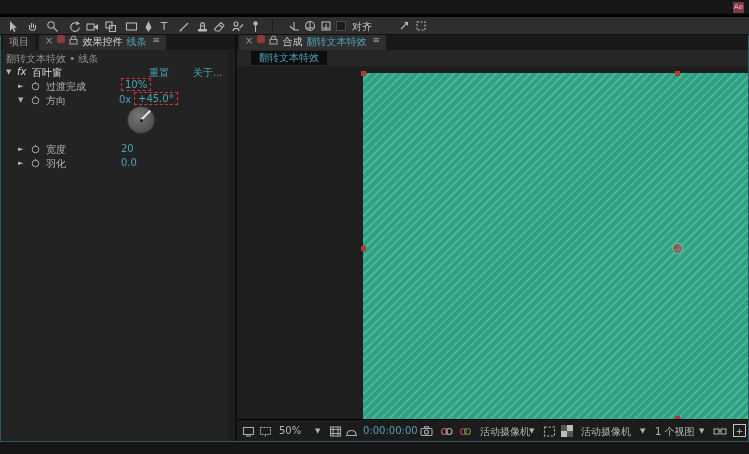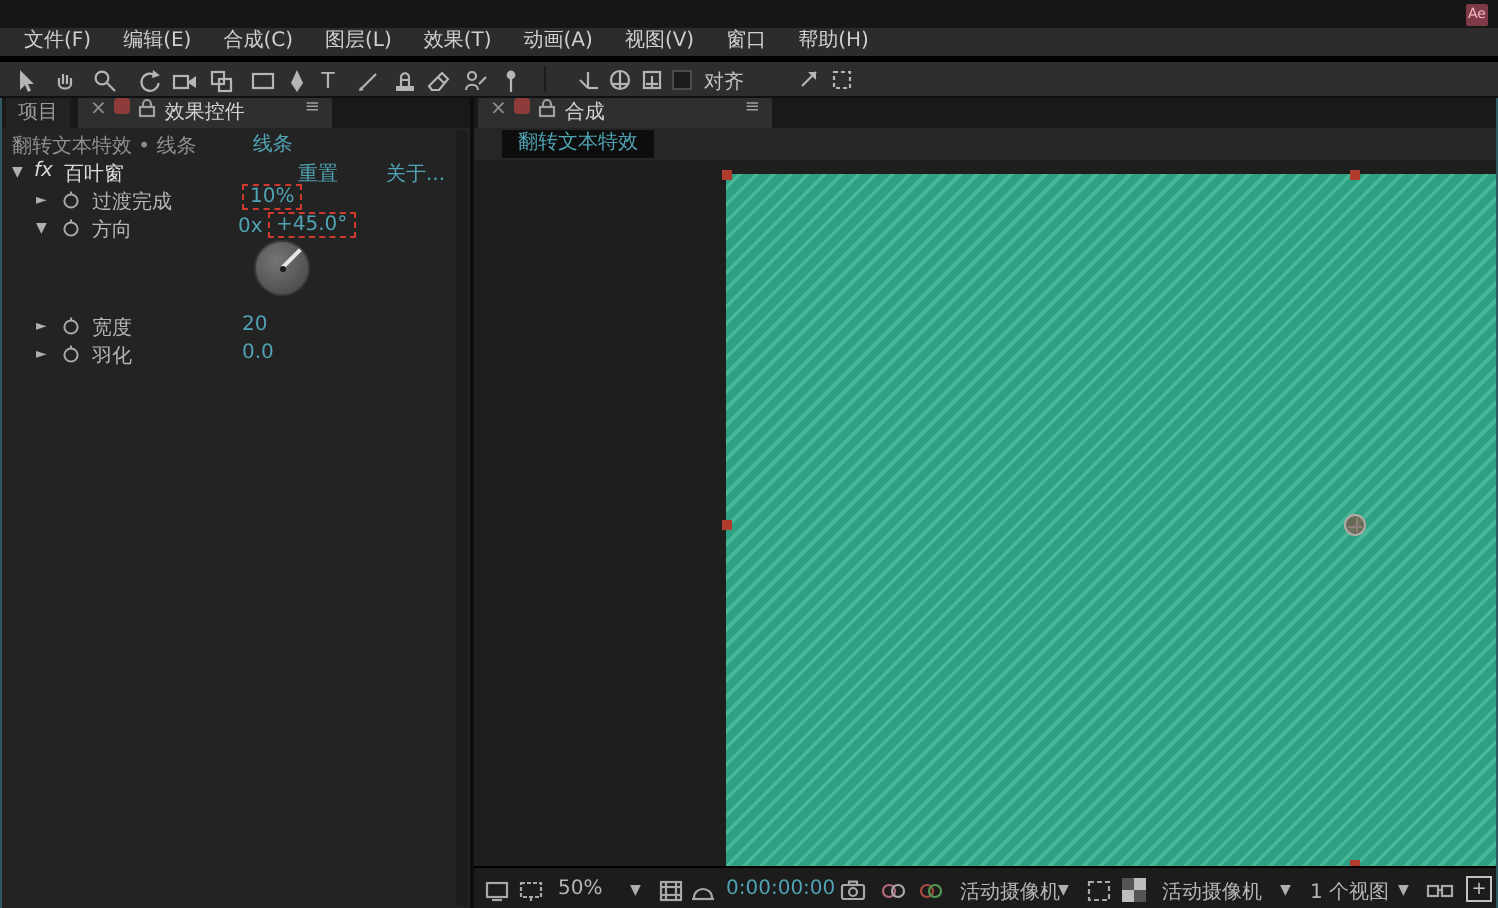--- a/index.html
+++ b/index.html
@@ -36,21 +36,21 @@
   .comp-panel { position:relative; flex:1; height:100%; background:#1f1f1f; overflow:hidden; }
 
   
   .tabbar { position:absolute; left:0; top:0; right:0; height:15px; background:#191919; display:flex; }
   .tab { display:flex; font-size:10px; padding:0 6px; height:15px; }
   .tab.inactive { background:#222222; color:#9a9a9a; margin-left:2px; }
   .tab.active { background:#2f2f2f; color:#d2d2d2; margin-left:4px; }
   .tab .close { color:#8f8f8f; font-size:10px; margin-right:4px; }
   .tab .panel-chip { width:8px; height:8px; background:#8e3b3b; border-radius:2px; margin-right:4px; }
   .tab .lock svg { stroke:#9f9f9f; fill:none; stroke-width:1.1; margin-right:4px; }
-  .tab .t-accent { color:#4fa3b3; margin-left:4px;margin-top:16px; }
+  .tab .t-accent { color:#4fa3b3; margin-left:4px; }
   .tab .menu-glyph { color:#9f9f9f; margin-left:6px; font-size:9px; }
 
   
   .context-line { position:absolute; top:17px; left:5px; color:#8f8f8f; font-size:10px; }
   .ec-row { position:absolute; left:0; right:8px; height:13px; font-size:10px; color:#b5b5b5; }
   .expander { position:absolute; font-size:7px; color:#b0b0b0; top:2px; }
   .fx-badge { position:absolute; left:16px; top:0; font-style:italic; color:#d6d6d6; font-size:10px; }
   .effect-name { position:absolute; left:31px; top:0; color:#dcdcdc; font-size:10px; }
   .link-btn { color:#4fa3b3; font-size:10px; position:absolute; top:0; }
   .prop-label { position:absolute; left:45px; top:0; }
@@ -94,31 +94,20 @@
 </style>
 </head>
 <body>
 
 <div class="window">
 
   <div class="titlebar">
     <div class="ae-icon">Ae</div>
   </div>
 
-  <div class="menubar">
-    <span class="menu-item">文件(F)</span>
-    <span class="menu-item">编辑(E)</span>
-    <span class="menu-item">合成(C)</span>
-    <span class="menu-item">图层(L)</span>
-    <span class="menu-item">效果(T)</span>
-    <span class="menu-item">动画(A)</span>
-    <span class="menu-item">视图(V)</span>
-    <span class="menu-item">窗口</span>
-    <span class="menu-item">帮助(H)</span>
-  </div>
   <div class="menubar-gap"></div>
 
   <div class="toolbar">
     <span class="tool" style="left:4px">
       <svg width="13" height="13">
           <path class="fill" d="M4,1 L4,11 L6.5,8.5 L8,12 L9.5,11.2 L8,8 L11,8 Z"></path>
         </svg>
       </span>
     <span class="tool" style="left:24px">
       <svg width="13" height="13">

